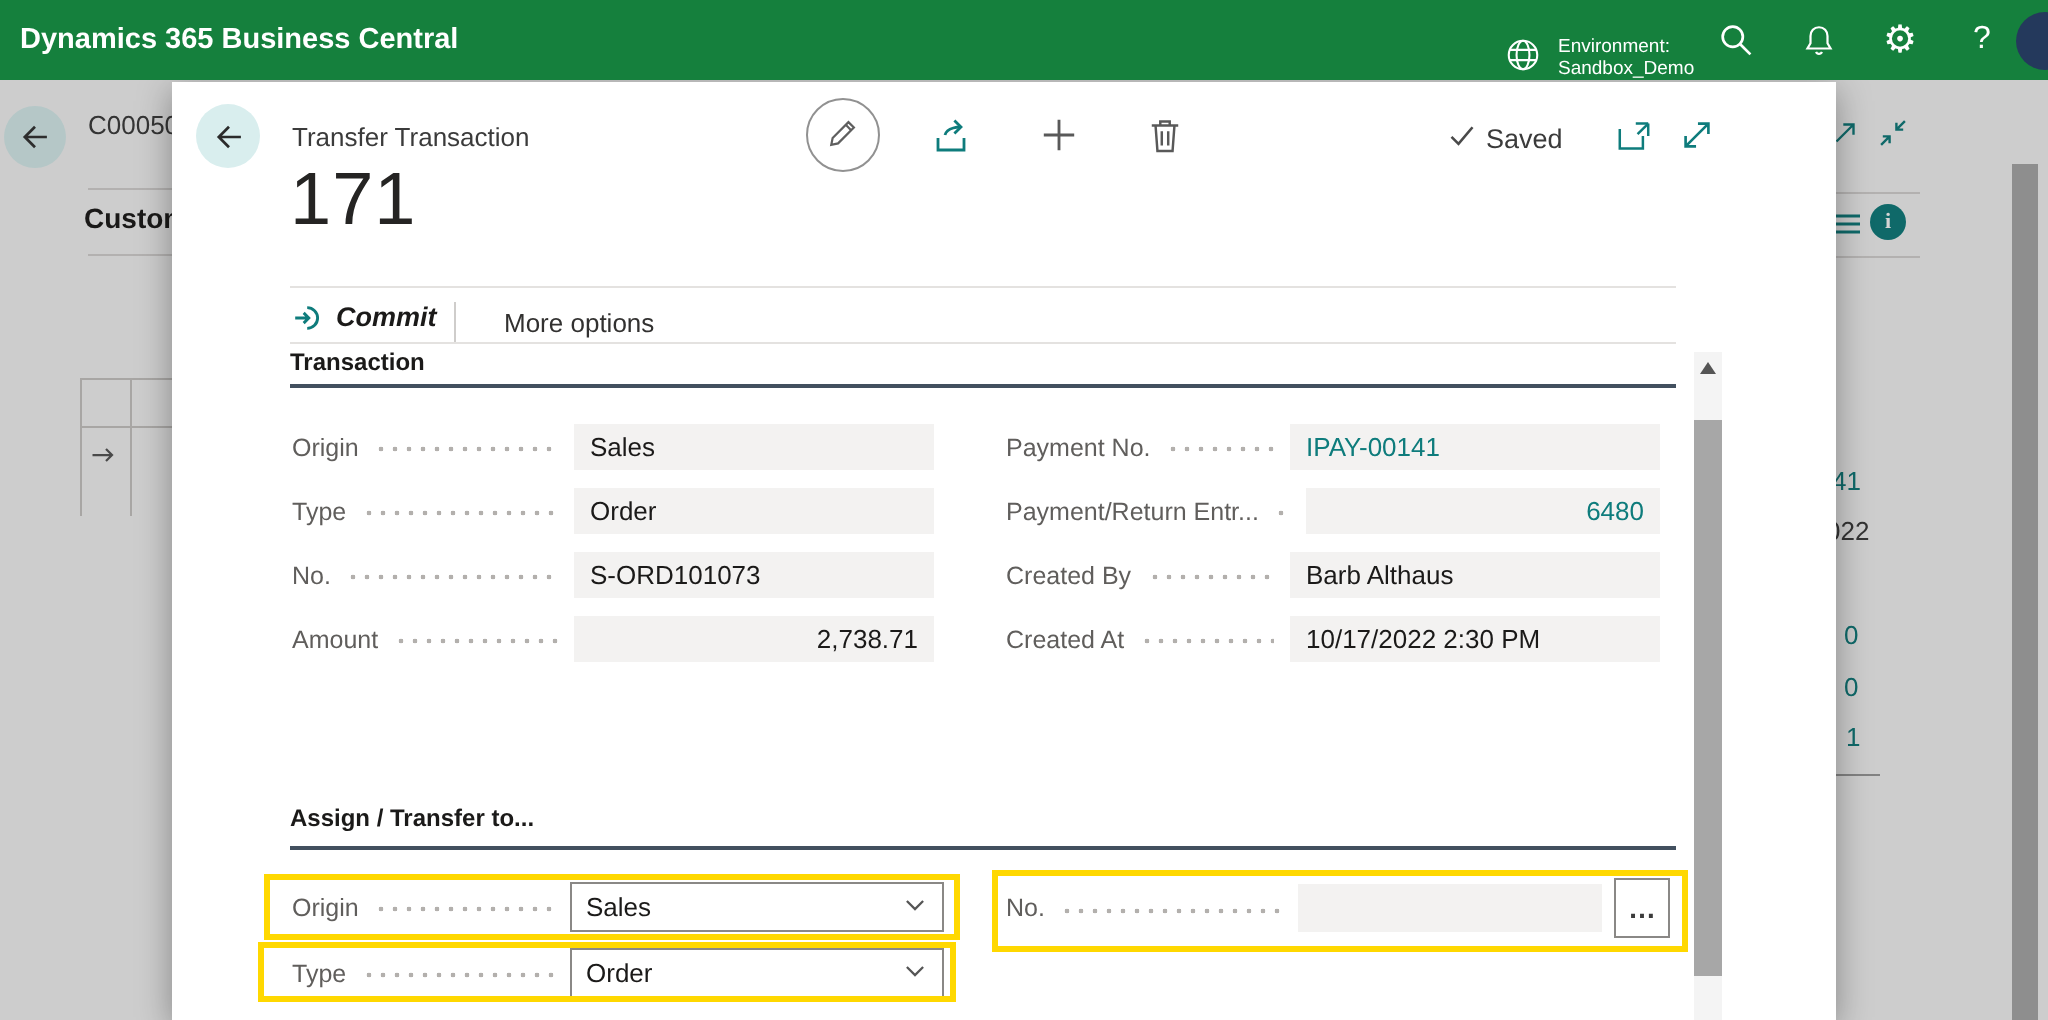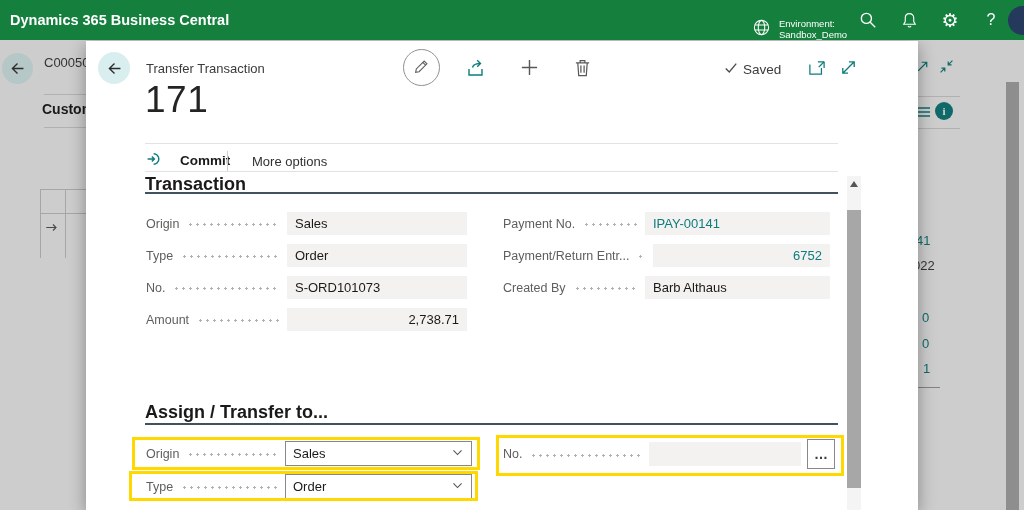--- a/index.html
+++ b/index.html
@@ -31,26 +31,26 @@
 
   
   #modal { position:absolute; left:86px; top:41px; width:832px; height:469px; background:#fff; z-index:10; box-shadow:0 4px 16px rgba(0,0,0,0.35); }
   #modal-back { position:absolute; left:12px; top:11px; width:32px; height:32px; border-radius:50%; background:#d9eeee; display:flex; align-items:center; justify-content:center; cursor:pointer; }
   #modal-caption { position:absolute; left:60px; top:20px; font-size:13px; color:#3b3b3b; }
   #edit-btn { position:absolute; left:317px; top:8px; width:37px; height:37px; border-radius:50%; border:1px solid #919191; display:flex; align-items:center; justify-content:center; cursor:pointer; background:#fff; }
   .hdr-ic { position:absolute; top:17px; cursor:pointer; }
   #saved { position:absolute; left:638px; top:20px; display:flex; align-items:center; gap:5px; color:#3b3b3b; font-size:13.5px; }
   #modal-title { position:absolute; left:59px; top:38px; font-size:37px; font-weight:300; color:#252423; letter-spacing:0.5px; }
   .hline { position:absolute; left:59px; width:693px; height:1px; background:#e4e2e0; }
-  #commit-btn { position:absolute; left:60px; top:110px; display:flex; align-items:center; gap:18px; cursor:pointer; }
+  #commit-btn { position:absolute; left:60px; top:110px; display:flex; gap:6px; cursor:pointer;font-style:italic; }
   #commit-label { font-size:13.5px; font-weight:600; color:#1b1a19; }
   #action-sep { position:absolute; left:141px; top:110px; width:1px; height:21px; background:#cfcdcb; }
   #more-options { position:absolute; left:166px; top:113px; font-size:13px; color:#323130; cursor:pointer; }
 
-  .sec-head { position:absolute; left:59px; font-size:18px; font-weight:bold; color:#1b1a19; }
+  .sec-head { position:absolute; left:59px; font-size:12px; font-weight:bold; color:#1b1a19; }
   .sec-rule { position:absolute; left:59px; width:693px; height:2px; background:#42505f; }
 
   .fcol { position:absolute; top:171px; }
   .frow { display:flex; align-items:center; height:23px; margin-bottom:9px; }
   .flabel { color:#605e5c; font-size:12.5px; white-space:nowrap; }
   .leader { flex:1; height:3px; margin:2px 8px 0 8px;
     background-image:radial-gradient(circle,#b3b0ad 1.1px,transparent 1.3px);
     background-size:7px 3px; background-repeat:repeat-x; background-position:0 50%; }
   .fbox { height:23px; line-height:23px; padding:0 8px; background:#f3f2f1; font-size:13px; color:#1b1a19;
     white-space:nowrap; overflow:hidden; }
@@ -293,26 +293,31 @@
 
   <div class="fcol" style="left:417px;width:327px;">
     <div class="frow">
       <span class="flabel">Payment No.</span>
         <span class="leader"></span>
       <span class="fbox w185 lnk">IPAY-00141</span>
     </div>
     <div class="frow">
       <span class="flabel">Payment/Return Entr...</span>
         <span class="leader" style="flex:0 0 8px;"></span>
-      <span class="fbox w185 lnk r">6752</span>
+      <span class="fbox w185 lnk r">6480</span>
     </div>
     <div class="frow">
       <span class="flabel">Created By</span>
         <span class="leader"></span>
       <span class="fbox w185">Barb Althaus</span>
+    </div>
+    <div class="frow">
+      <span class="flabel">Created At</span>
+        <span class="leader"></span>
+      <span class="fbox w185">10/17/2022 2:30 PM</span>
     </div>
   </div>
 
   <div class="sec-head" style="top:361px;">Assign / Transfer to...</div>
   <div class="sec-rule" style="top:382px;"></div>
 
   <div class="assign-row" style="left:60px;top:400px;width:326px;">
     <span class="flabel">Origin</span>
       <span class="leader"></span>
     <span class="dropdown">

